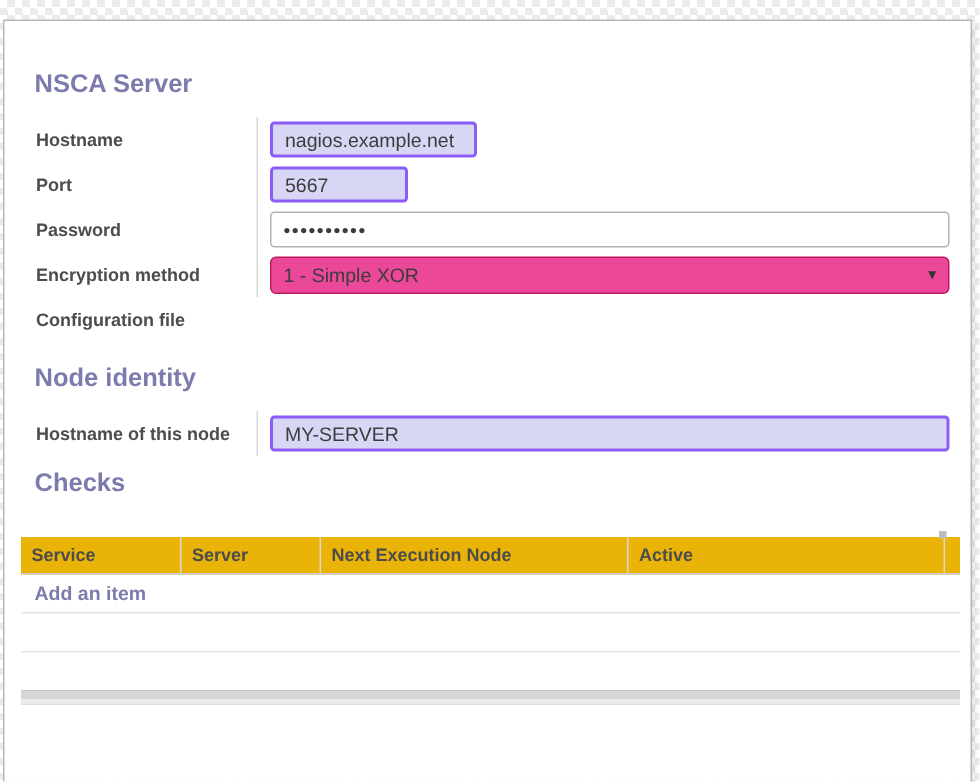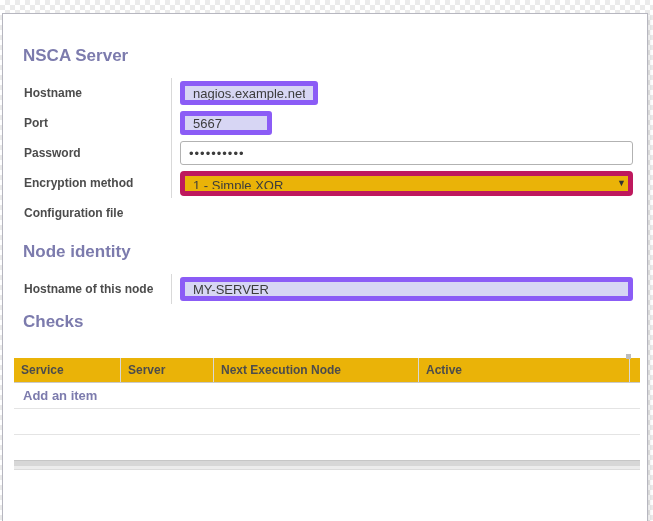--- a/index.html
+++ b/index.html
@@ -59,38 +59,38 @@
     height: 24px;
     font-family: "Liberation Sans", "DejaVu Sans", sans-serif;
     font-size: 13px;
     color: #3c3c3c;
     padding: 2px 8px;
     border-radius: 3px;
     outline: none;
   }
   input.lavender {
     background: #d7d6f4;
-    border: 5px solid #8b5cf6;
+    border: 2px solid #8b5cf6;
   }
   input.white {
     background: #ffffff;
     border: 1px solid #b2b2b2;
     width: 100%;
     letter-spacing: 1px;
   }
   .w-hostname { width: 138px; }
   .w-port { width: 92px; }
   .w-full { width: 100%; }
 
   .select-wrap { position: relative; width: 100%; }
   select.fld-select {
     width: 100%;
     height: 25px;
-    background: #eab308;
-    border: 5px solid #be185d;
+    background: #ec4899;
+    border: 1px solid #be185d;
     border-radius: 4px;
     font-family: "Liberation Sans", "DejaVu Sans", sans-serif;
     font-size: 13px;
     color: #3c3c3c;
     padding: 2px 22px 2px 8px;
     appearance: none;
     -webkit-appearance: none;
     outline: none;
   }
   .select-arrow {

